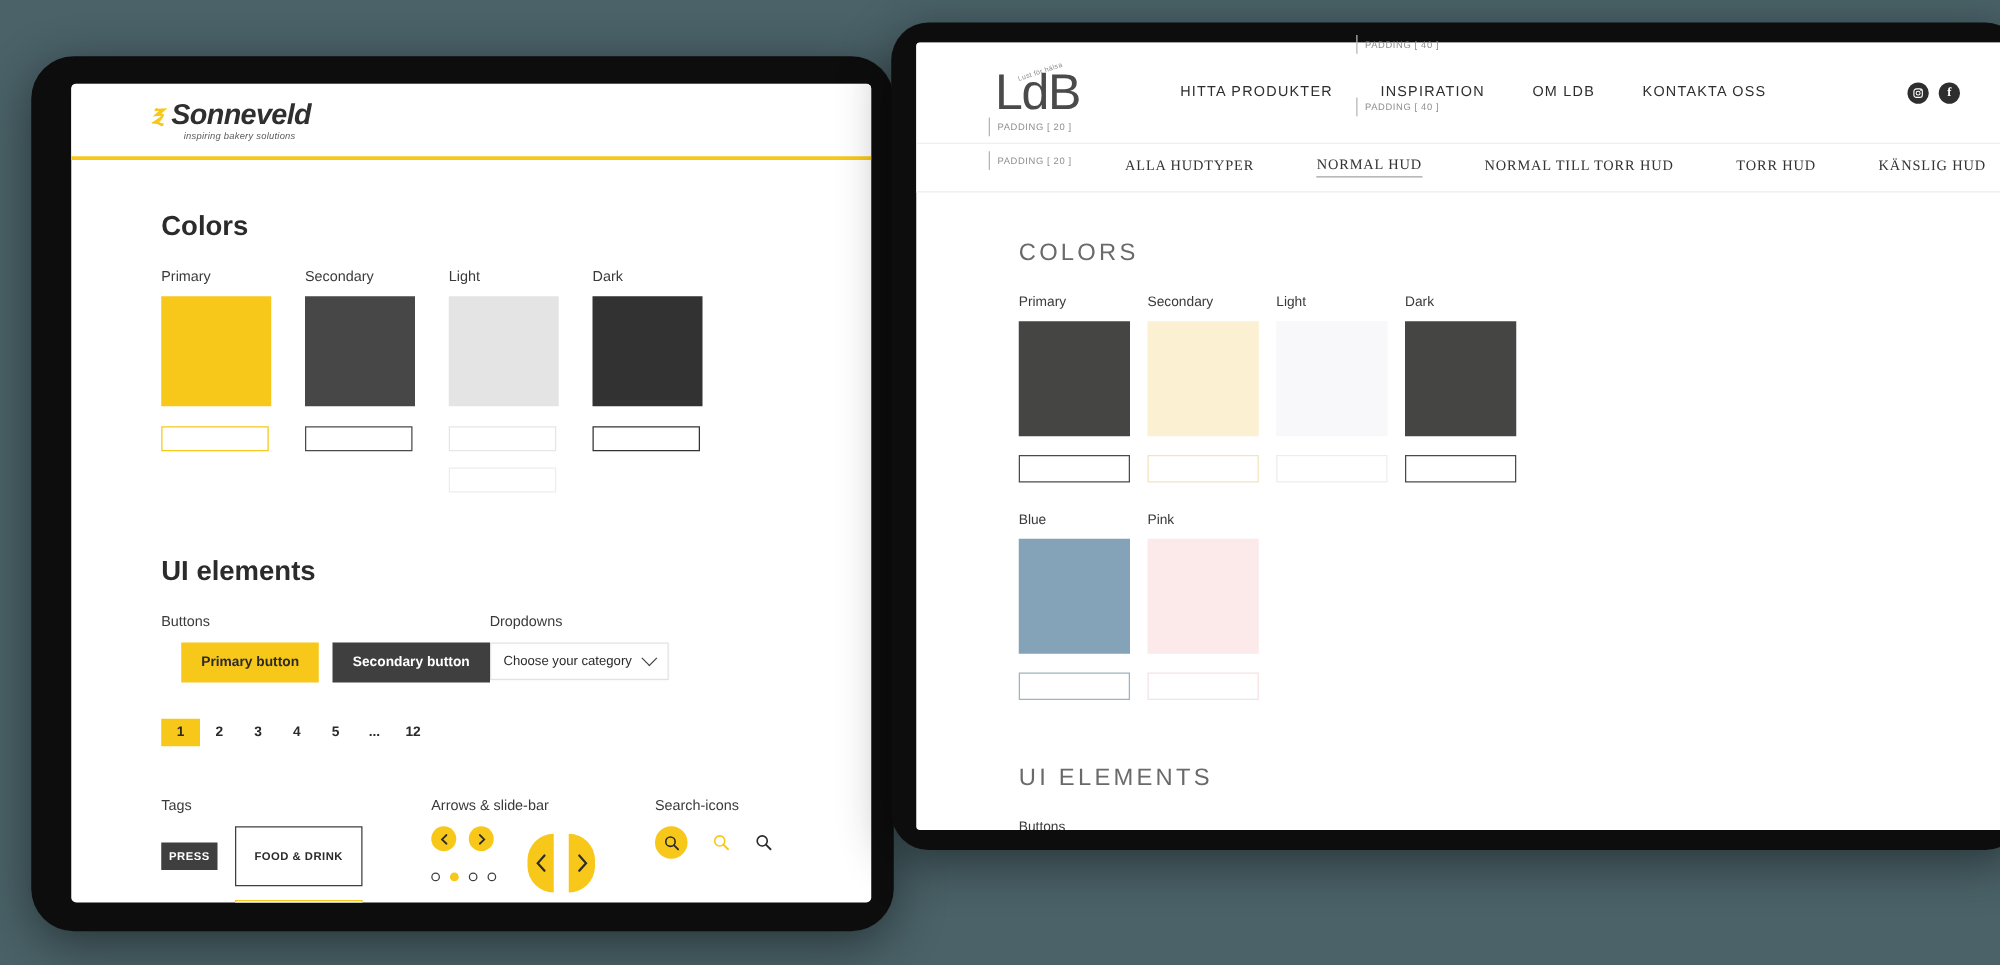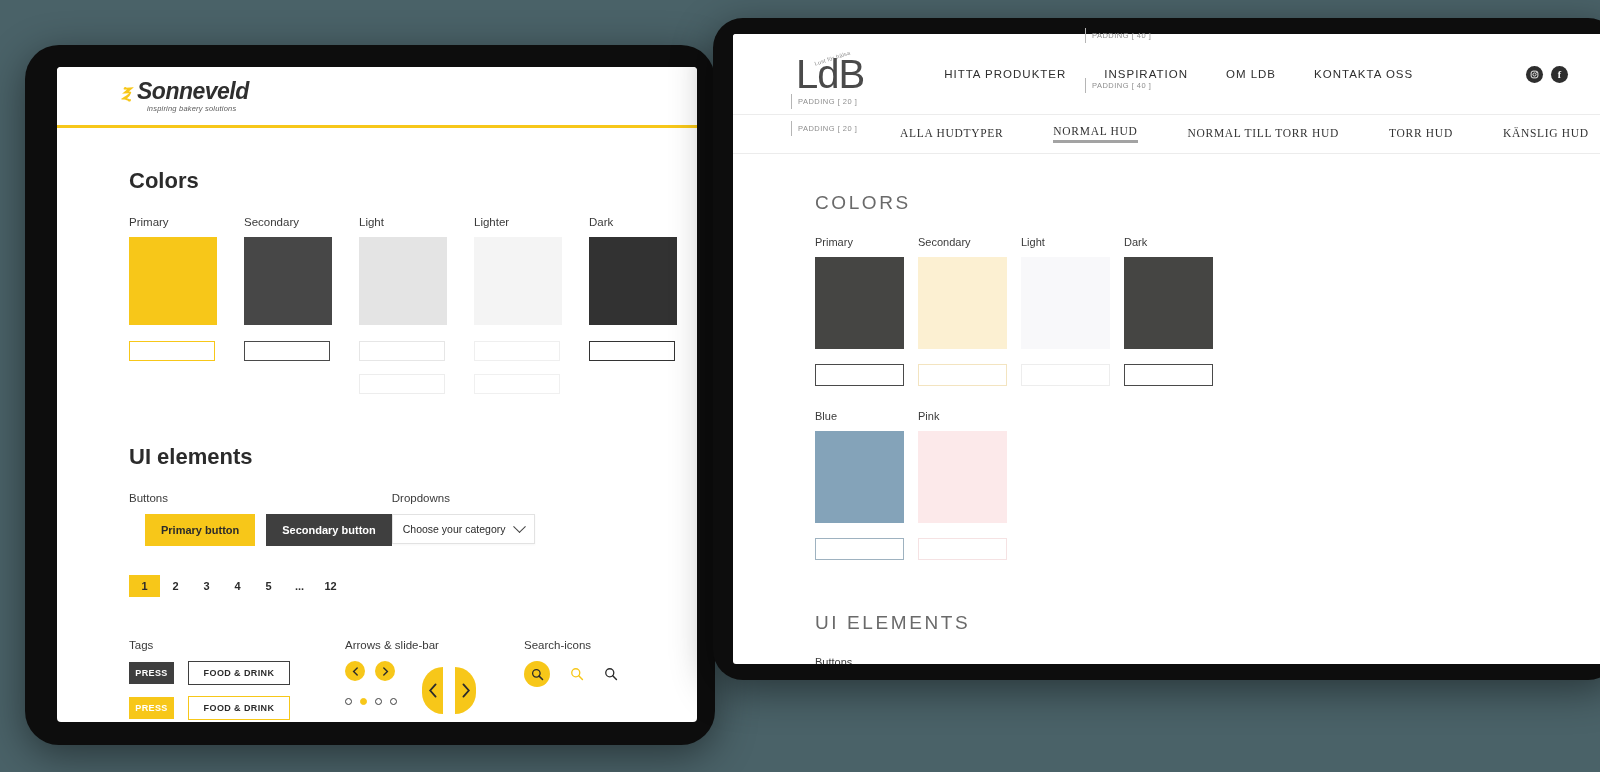--- a/index.html
+++ b/index.html
@@ -72,21 +72,21 @@
 
   .sv-pag{display:flex;align-items:center;gap:0;margin-top:29px;}
   .sv-pag span{font-size:11px;font-weight:bold;color:#2b2b2b;width:31px;height:22px;
                display:flex;align-items:center;justify-content:center;cursor:pointer;}
   .sv-pag span.active{background:#f7c719;}
 
   .sv-tag{font-size:9px;font-weight:bold;letter-spacing:.4px;padding:6px 0;width:45px;
           text-align:center;cursor:pointer;}
   .sv-tag.dark{background:#3f3f3f;color:#fff;}
   .sv-tag.yellow{background:#f7c719;color:#fff;}
-  .sv-tag-out{font-size:9px;font-weight:bold;letter-spacing:.4px;padding:6px 0;width:102px;
+  .sv-tag-out{font-size:9px;font-weight:bold;letter-spacing:.4px;padding:18px 0;width:102px;
           text-align:center;background:#fff;box-sizing:border-box;cursor:pointer;color:#2b2b2b;}
   .sv-tag-out.dark{border:1.5px solid #3f3f3f;}
   .sv-tag-out.yellow{border:1.5px solid #f7c719;}
 
   .circ-arrow{width:20px;height:20px;border-radius:50%;background:#f7c719;
               display:flex;align-items:center;justify-content:center;cursor:pointer;}
   .circ-arrow svg{display:block;}
   .dots{display:flex;gap:8px;margin-top:17px;align-items:center;}
   .dot{width:7px;height:7px;border-radius:50%;border:1.3px solid #3f3f3f;box-sizing:border-box;}
   .dot.on{background:#f7c719;border-color:#f7c719;}
@@ -107,21 +107,21 @@
   .ldb-nav{display:flex;gap:38px;margin-left:80px;}
   .ldb-nav-item{font-size:11.5px;letter-spacing:1px;color:#2e2e2e;cursor:pointer;white-space:nowrap;}
   .ldb-social{position:absolute;right:35px;display:flex;gap:8px;align-items:center;}
   .soc{width:17px;height:17px;border-radius:50%;background:#2e2e2e;color:#fff;
        display:flex;align-items:center;justify-content:center;font-size:10px;cursor:pointer;}
 
   .ldb-subnav{height:38px;border-top:1px solid #ececec;border-bottom:1px solid #ececec;
               display:flex;align-items:center;gap:50px;padding-left:167px;background:#fff;}
   .ldb-subnav-item{font-family:"Liberation Serif",serif;font-size:11.5px;letter-spacing:.7px;
                    color:#333;cursor:pointer;white-space:nowrap;padding-bottom:3px;}
-  .ldb-subnav-item.active{border-bottom:3px solid #a3a3a3;}
+  .ldb-subnav-item.active{border-bottom:1px solid #a3a3a3;}
 
   .pad-note{position:absolute;font-size:7.5px;letter-spacing:.5px;color:#8e8e8e;
             white-space:nowrap;display:flex;align-items:center;gap:6px;}
   .pad-note .tick{display:inline-block;width:1px;height:15px;background:#b5b5b5;}
 
   .ldb-body{padding:38px 0 0 82px;}
   .ldb-h1{font-size:19px;letter-spacing:2.6px;color:#6a6a6a;margin:0 0 22px 0;font-weight:normal;}
   .ldb-h1.second{margin-top:52px;}
   .ldb-swatch-row{display:flex;gap:14px;}
   .ldb-swatch-col{width:89px;}
@@ -159,26 +159,20 @@
         <div class="sv-swatch-col">
           <div class="sv-swatch-label">Secondary</div>
           <div class="sv-swatch dotted" style="background:#474747"></div>
           <div class="sv-chip" style="border:1.3px solid #4a4a4a"></div>
         </div>
         <div class="sv-swatch-col">
           <div class="sv-swatch-label">Light</div>
           <div class="sv-swatch" style="background:#e4e4e4"></div>
           <div class="sv-chip" style="border:1.3px solid #e6e6e6"></div>
           <div class="sv-chip extra" style="border:1.3px solid #ededed"></div>
-        </div>
-        <div class="sv-swatch-col">
-          <div class="sv-swatch-label">Lighter</div>
-          <div class="sv-swatch dotted-lite" style="background:#f4f4f4"></div>
-          <div class="sv-chip" style="border:1.3px solid #efefef"></div>
-          <div class="sv-chip extra" style="border:1.3px solid #f0f0f0"></div>
         </div>
         <div class="sv-swatch-col">
           <div class="sv-swatch-label">Dark</div>
           <div class="sv-swatch" style="background:#323232"></div>
           <div class="sv-chip" style="border:1.3px solid #333333"></div>
         </div>
       </div>
 
       <h1 class="sv-h1 second">UI elements</h1>
 

